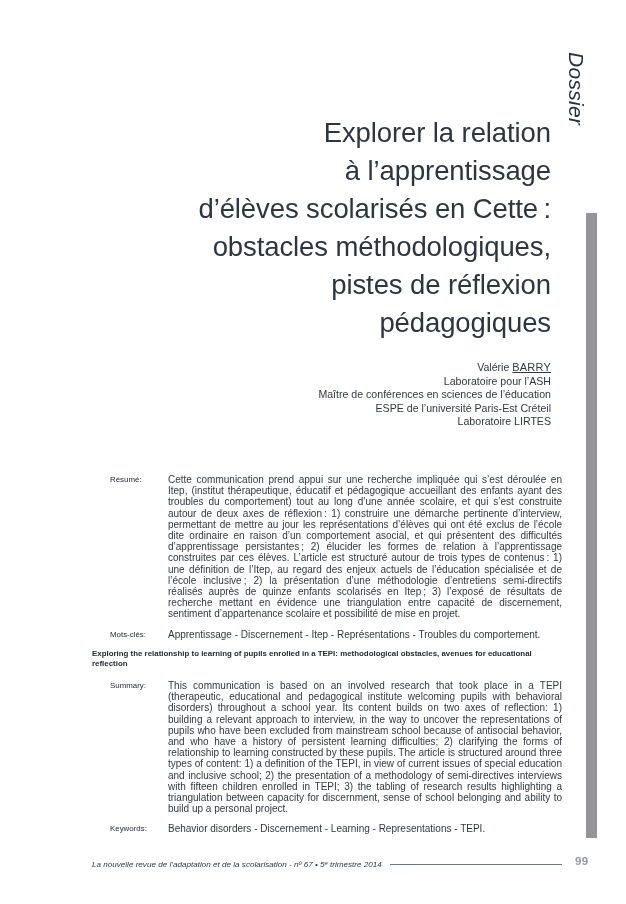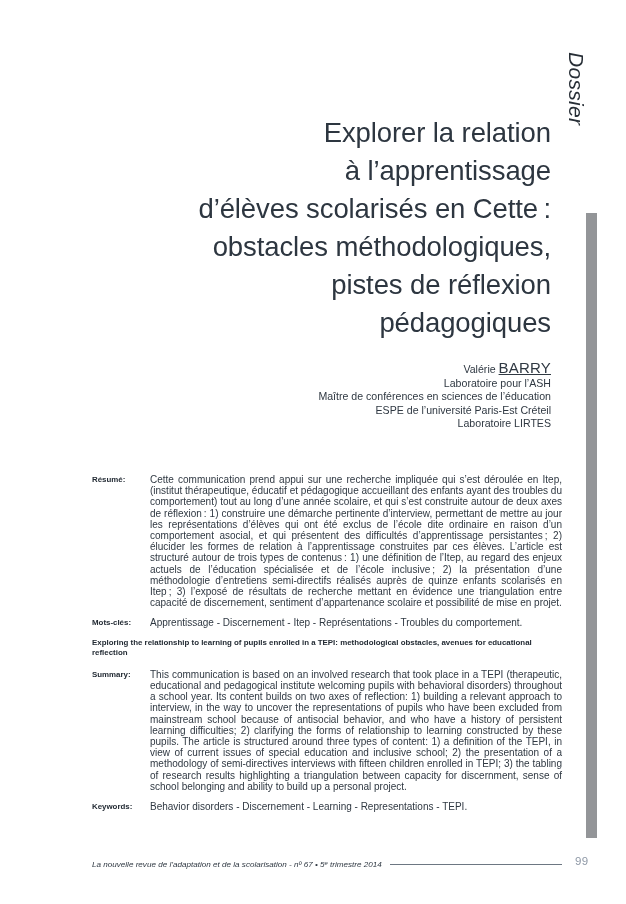--- a/index.html
+++ b/index.html
@@ -73,47 +73,48 @@
     left: 170px;
     top: 361px;
     width: 381px;
     text-align: right;
     font-size: 10.6px;
     line-height: 13.6px;
     color: #2f3842;
   }
   #author-block .aline { display: block; white-space: nowrap; }
   #author-block .smallcaps {
-    font-size: 15px;
+    font-size: 11px;
     letter-spacing: 0.2px;
     text-decoration: underline;
   }
 
   
   #abstract-area {
     position: absolute;
     left: 92px;
     top: 474px;
     width: 470px;
   }
   .abs-row {
     display: flex;
     align-items: flex-start;
     margin-bottom: 9px;
   }
   .abs-label {
     width: 55px;
     flex: 0 0 55px;
     text-align: left;
-    font-weight: bold;
+    font-weight: normal;
     font-size: 7.9px;
     line-height: 11.2px;
     color: #232b34;
     padding-top: 0px;
     white-space: nowrap;
+    margin-left: 18px;
   }
   .abs-body {
     flex: 1 1 auto;
     padding-left: 3px;
     font-size: 10px;
     line-height: 11.2px;
     color: #2f3842;
     text-align: justify;
   }
   .abs-body.nojust { text-align: left; }
@@ -149,21 +150,21 @@
     flex: 1 1 auto;
     height: 1px;
     background: #6d7782;
   }
   #page-number {
     position: absolute;
     left: 575px;
     top: 855px;
     width: 36px;
     text-align: left;
-    font-weight: normal;
+    font-weight: bold;
     font-size: 11.5px;
     color: #8e98a6;
     letter-spacing: 0.4px;
   }
   sup { font-size: 0.72em; vertical-align: 0.42em; }
 </style>
 </head>
 <body>
 
 <div id="section-tab">

